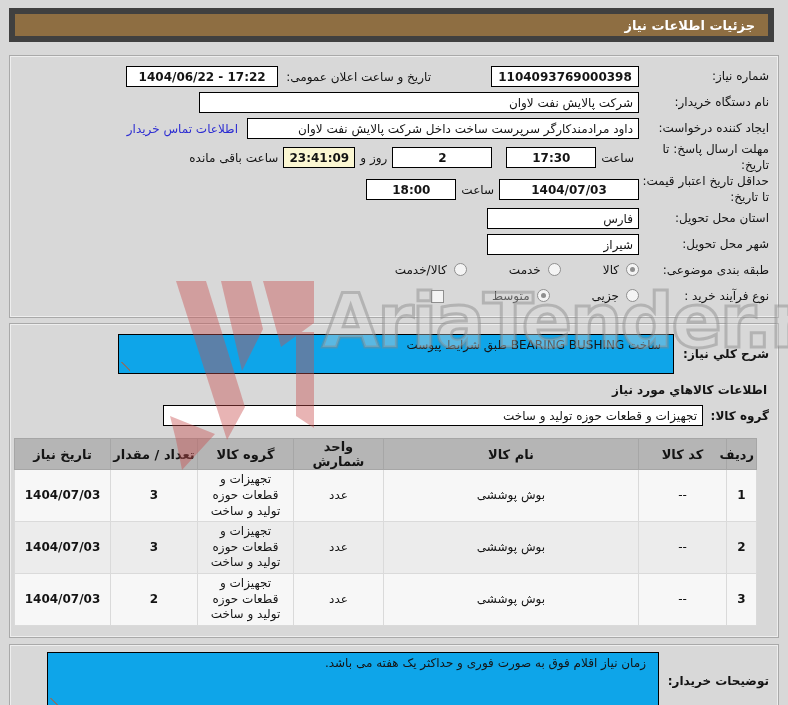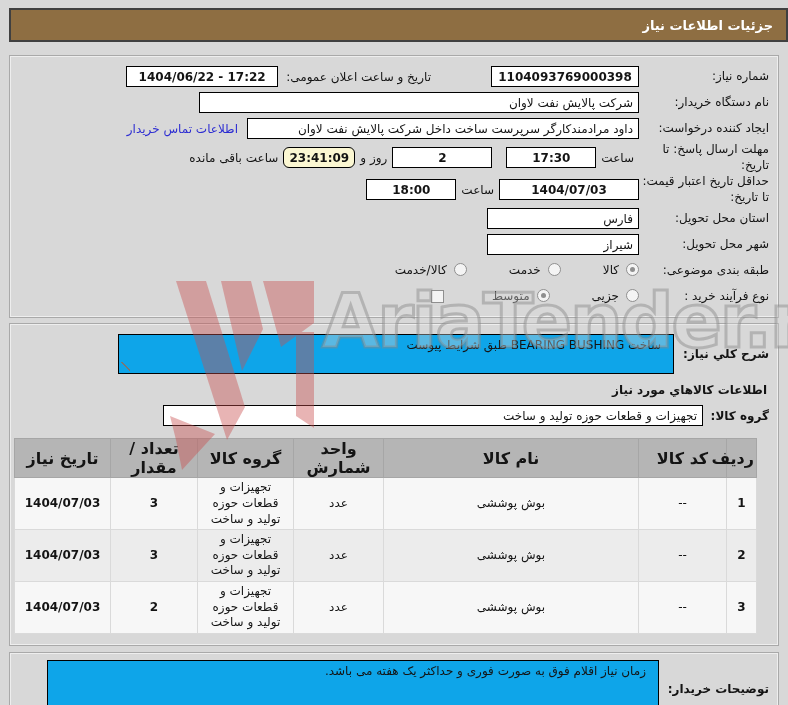--- a/index.html
+++ b/index.html
@@ -4,23 +4,23 @@
 <style>
   * { box-sizing: border-box; }
   html,body { margin:0; padding:0; }
   body {
     width:788px; height:705px; overflow:hidden; position:relative;
     background:#d8d8d8; color:#141414;
     font-family:"DejaVu Sans", sans-serif; font-size:12px; direction:rtl;
   }
   
   .titlebar {
-    margin:8px 0 0 9px; height:34px;
+    margin:8px 14px 0 9px; height:34px;
     background:var(--title-bg,#8e6e42);
-    border:2px solid #404040;
+    border:6px solid #404040;
     display:flex; align-items:center; padding:0 13px;
     color:#fff; font-weight:bold; font-size:13px;
   }
   
   .groupbox {
     margin:0 9px; border:1px solid #a9a9a9;
     box-shadow:inset 0 0 0 1px #eeeeee;
     padding:7px 9px; background:#d8d8d8;
   }
   .gb1 { margin-top:13px; }
@@ -32,21 +32,21 @@
   .ibox {
     background:#fff; border:1px solid #000; height:21px;
     display:flex; align-items:center; padding:0 5px; flex:none;
     overflow:hidden; white-space:nowrap;
   }
   .center { justify-content:center; }
   .ltrbox { direction:ltr; font-weight:bold; }
   .w148{width:148px}.w160{width:152px}.w440{width:440px}.w392{width:392px}
   .w140{width:140px}.w90{width:90px}.w100{width:100px}.w72{width:72px}
   .w540{width:540px}
-  .yellow { background:var(--countdown-bg,#fbf7d2);border-radius:6px; }
+  .yellow { background:var(--countdown-bg,#fbf7d2); }
   .mini-label { margin:0 5px; flex:none; }
   .gap14 { margin-right:14px; }
   .announce-label { margin-right:60px; flex:none;text-align:center; }
   .announce-input { margin-right:8px; }
   .link { color:var(--link,#2d2dd2); margin-right:9px; cursor:pointer; flex:none; }
   
   .radio-item { display:inline-flex; align-items:flex-start; margin-left:42px; }
   .radio {
     width:13px; height:13px; border-radius:50%; flex:none;
     border:1px solid #8f8f8f; background:#f4f4f4; position:relative; margin-left:7px;
@@ -75,21 +75,21 @@
   }
   .section-header { font-weight:bold; margin:9px 2px 8px; }
   .goods-row { display:flex; align-items:center; margin:2px 0 4px; }
   .goods-label { width:66px; flex:none; font-weight:bold; }
   
   table.goods {
     border-collapse:collapse; width:742px; margin:12px 12px 2px auto;
     background:#f7f7f7; border:1px solid #9f9f9f; table-layout:fixed;
   }
   table.goods th {
-    background:#b5b5b5; font-weight:bold; font-size:16px; height:26px;
+    background:#b5b5b5; font-weight:bold; font-size:13px; height:26px;
     border:1px solid #a6a6a6; padding:0 2px;
   }
   table.goods td {
     border:1px solid #dadada; text-align:center; vertical-align:middle;
     height:48px; padding:2px 4px; font-size:12px; line-height:1.3;
   }
   table.goods tr.alt td { background:#ececec; }
   table.goods td.b { font-weight:bold; }
   table.goods td.ltr { direction:ltr; }
   

